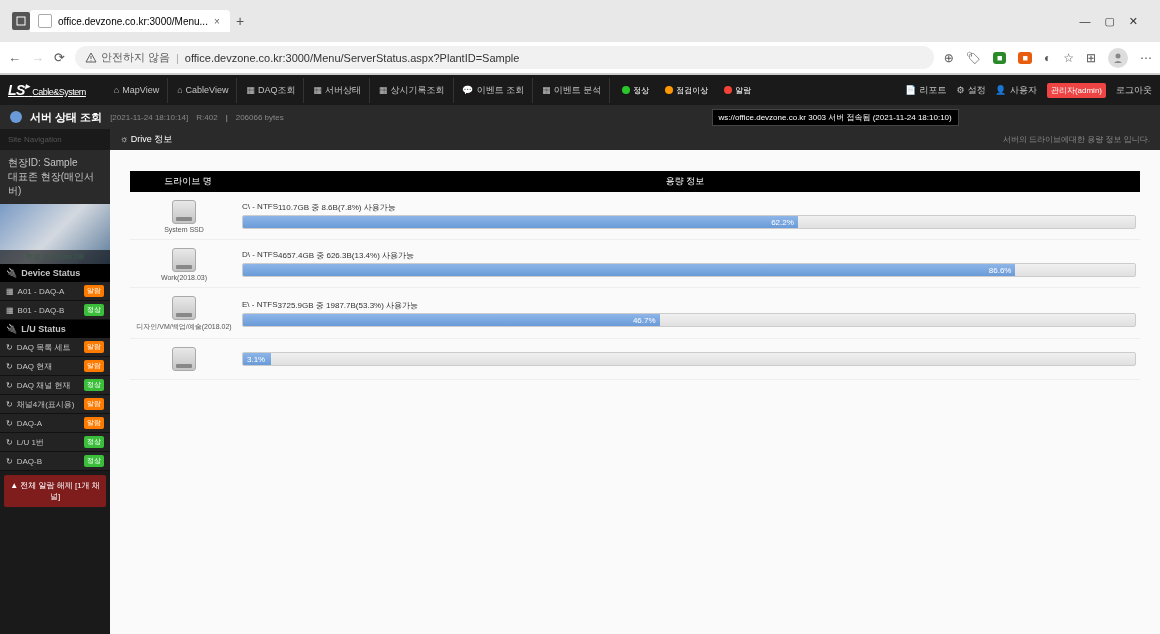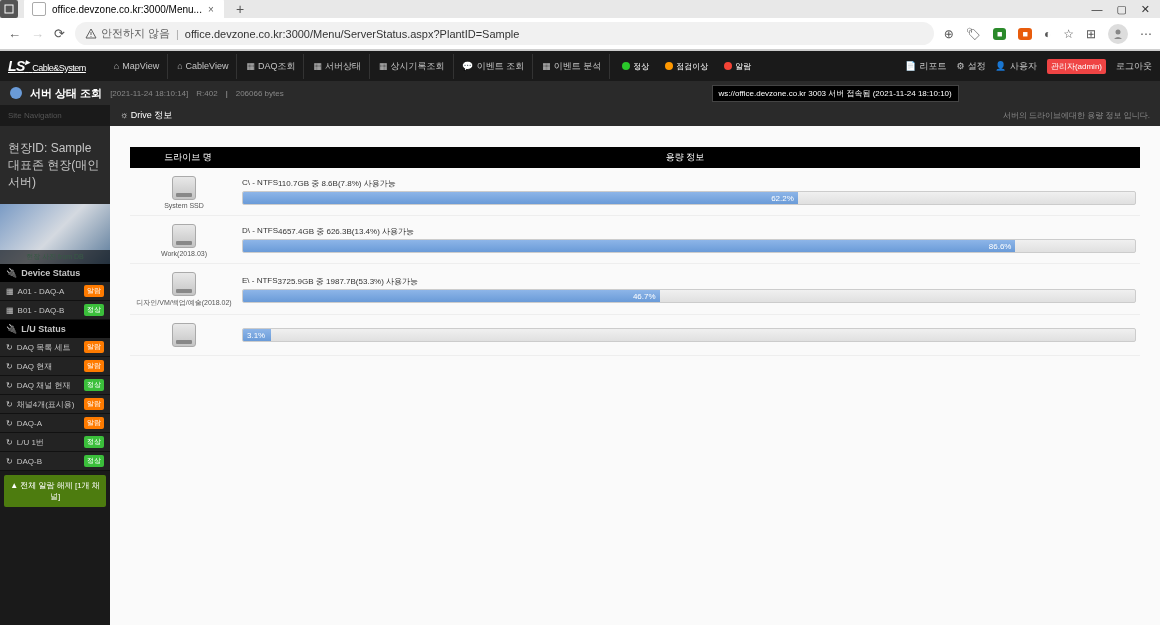--- a/index.html
+++ b/index.html
@@ -1,20 +1,20 @@
 <!DOCTYPE html>
 <html><head>
 <meta charset="utf-8">
 <style>
 * { margin: 0; padding: 0; box-sizing: border-box; font-family: "Segoe UI", Arial, sans-serif; }
 body { background: #fff; font-size: 10px; overflow: hidden; }
 
 
 .browser-chrome { background: #e8e8e8; border-bottom: 1px solid #ccc; }
-.tab-bar { display: flex; align-items: center; height: 18px; padding: 0 0; gap: 6px; }
+.tab-bar { display: flex; align-items: center; height: 42px; padding: 0 12px; gap: 0; }
 .tab-square { width: 18px; height: 18px; background: #555; border-radius: 2px; display: flex; align-items: center; justify-content: center; }
 .tab { background: #fff; border-radius: 4px 4px 0 0; padding: 4px 8px; display: flex; align-items: center; gap: 6px; font-size: 10px; min-width: 200px; }
 .tab-icon { width: 14px; height: 14px; border: 1px solid #aaa; border-radius: 2px; }
 .tab-close { color: #666; cursor: pointer; }
 .tab-plus { color: #555; font-size: 14px; padding: 0 6px; cursor: pointer; }
 .win-controls { margin-left: auto; display: flex; gap: 14px; padding-right: 10px; color: #333; font-size: 11px; }
 .win-btn { cursor: pointer; }
 
 .addr-bar { display: flex; align-items: center; height: 32px; padding: 0 8px; gap: 10px; background: #fff; border-bottom: 1px solid #d0d0d0; }
 .nav-btn { color: #555; font-size: 13px; cursor: pointer; }
@@ -49,31 +49,31 @@
 .page-icon { width: 12px; height: 12px; background: #6a9bd8; border-radius: 50%; display: inline-block; }
 .page-title { font-weight: bold; font-size: 11px; }
 .page-meta { color: #888; font-size: 8px; }
 .ws-status { margin-left: auto; background: #000; border: 1px solid #444; padding: 2px 6px; font-size: 8px; }
 .system-name { color: #8db7ff; font-size: 11px; font-weight: bold; display: flex; align-items: flex-start; gap: 4px; margin-top: 44px; }
 
 
 .app-body { display: flex; height: calc(634px - 28px - 32px - 30px - 24px); }
 .sidebar { width: 110px; background: #1a1a1a; color: #c5c5c5; font-size: 9px; display: flex; flex-direction: column; }
 .side-nav-label { padding: 6px 8px; color: #555; font-size: 8px; }
-.plant-info { background: #2a2a2a; padding: 14px 8px; font-size: 12px; line-height: 1.4; }
+.plant-info { background: #2a2a2a; padding: 6px 8px; font-size: 10px; line-height: 1.4; }
 .plant-img { width: 100%; height: 60px; background: linear-gradient(135deg, #7a9bc5 0%, #d4d9e0 50%, #5a7a9a 100%); position: relative; }
 .plant-img::after { content: ""; position: absolute; bottom: 0; left: 0; right: 0; height: 14px; background: rgba(0,0,0,0.6); }
 .plant-caption { position: absolute; bottom: 2px; left: 0; right: 0; text-align: center; font-size: 7px; color: #8da; }
 .side-section { background: #000; padding: 4px 6px; font-size: 9px; display: flex; align-items: center; gap: 4px; font-weight: bold; }
 .side-item { display: flex; align-items: center; justify-content: space-between; padding: 3px 6px; background: #232323; border-bottom: 1px solid #111; cursor: pointer; font-size: 8px; }
 .side-item-left { display: flex; align-items: center; gap: 4px; }
 .si-badge { font-size: 7px; padding: 1px 3px; border-radius: 2px; color: #fff; }
 .si-orange { background: #ff7b00; }
 .si-green { background: #3bbf3b; }
-.alarm-btn { background: #4d7c0f; color: #fff; text-align: center; padding: 5px; margin: 4px; font-size: 8px; cursor: pointer; border-radius: 2px; }
+.alarm-btn { background: #7f1d1d; color: #fff; text-align: center; padding: 5px; margin: 4px; font-size: 8px; cursor: pointer; border-radius: 2px; }
 
 
 .main { flex: 1; background: #fafafa; padding: 0; overflow: auto; }
 .section-hdr { background: #2a2a2a; color: #fff; padding: 4px 10px; font-size: 9px; display: flex; align-items: center; justify-content: space-between; }
 .section-note { color: #888; font-size: 8px; }
 .drive-table { padding: 6px 20px; margin-top: 15px; }
 .drive-header { background: #000; color: #fff; display: flex; padding: 4px 8px; font-size: 9px; }
 .dh-name { width: 100px; text-align: center; }
 .dh-cap { flex: 1; text-align: center; }
 .drive-row { display: flex; align-items: center; padding: 6px 4px; border-bottom: 1px solid #eee; gap: 8px; }

